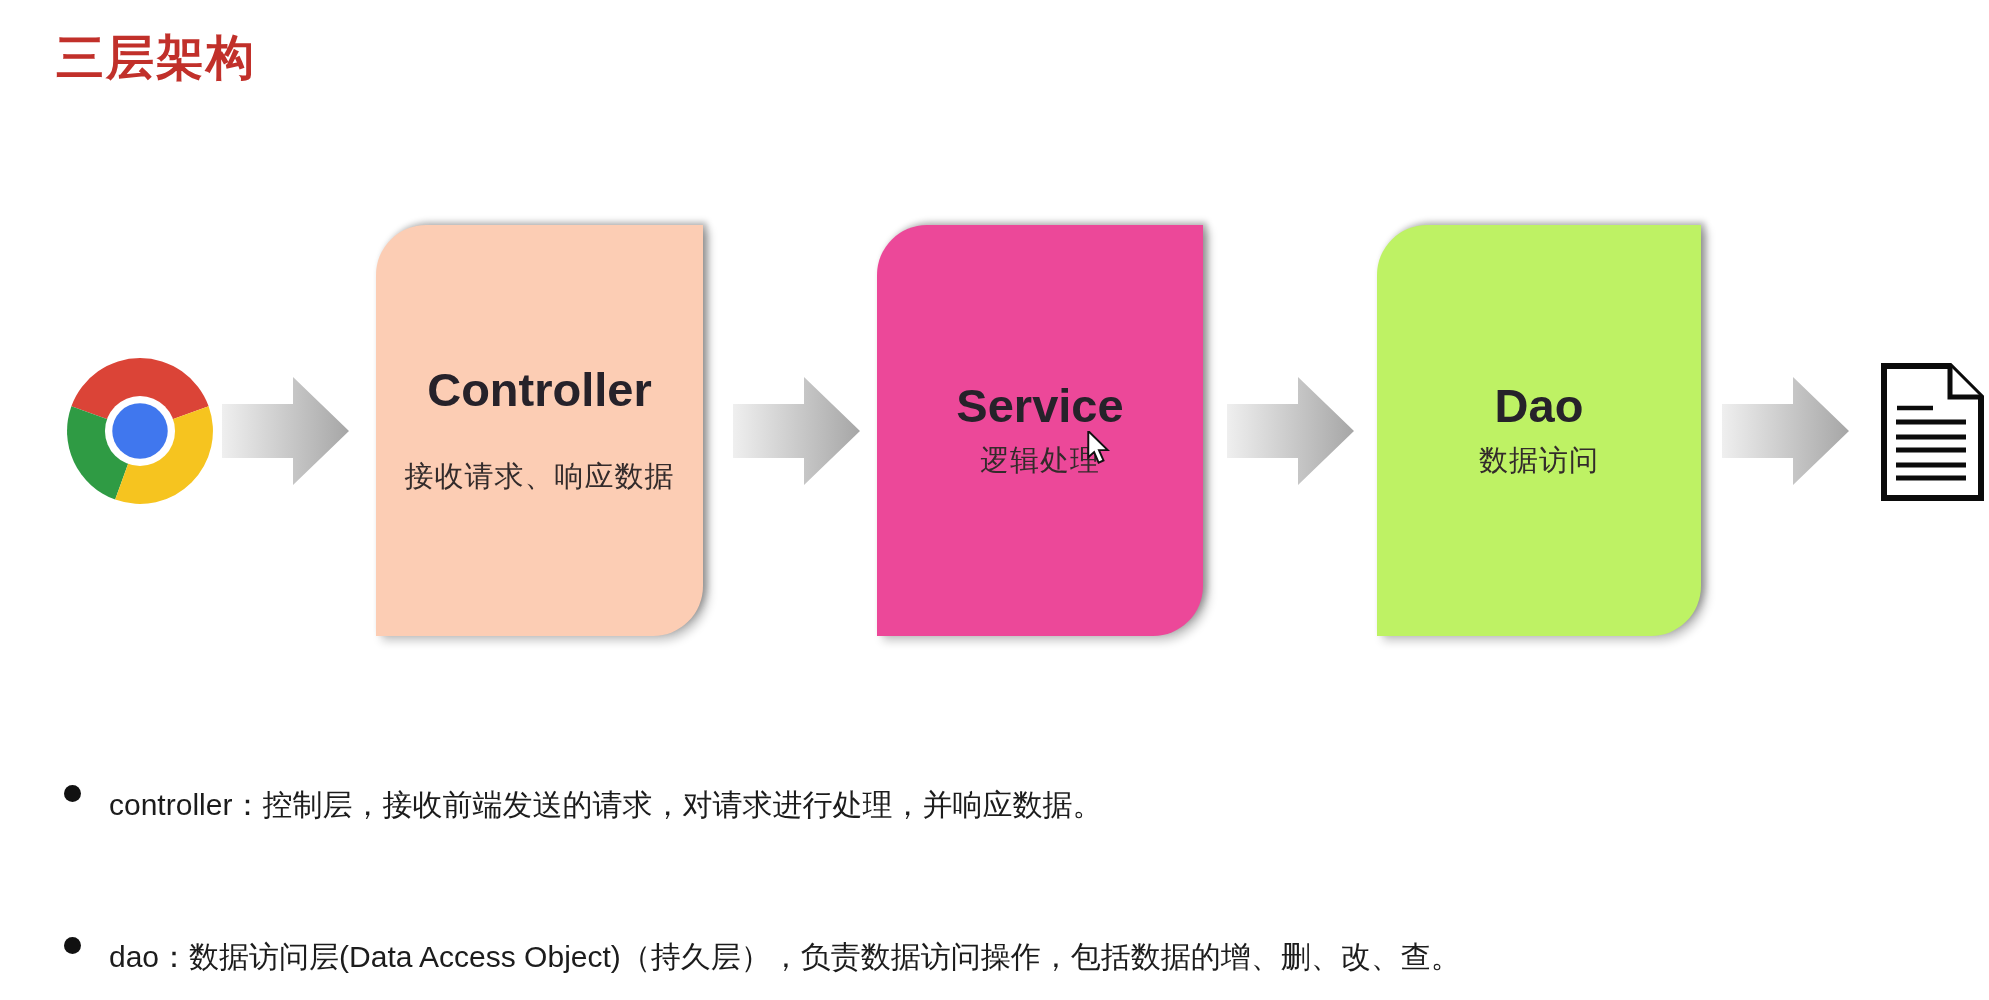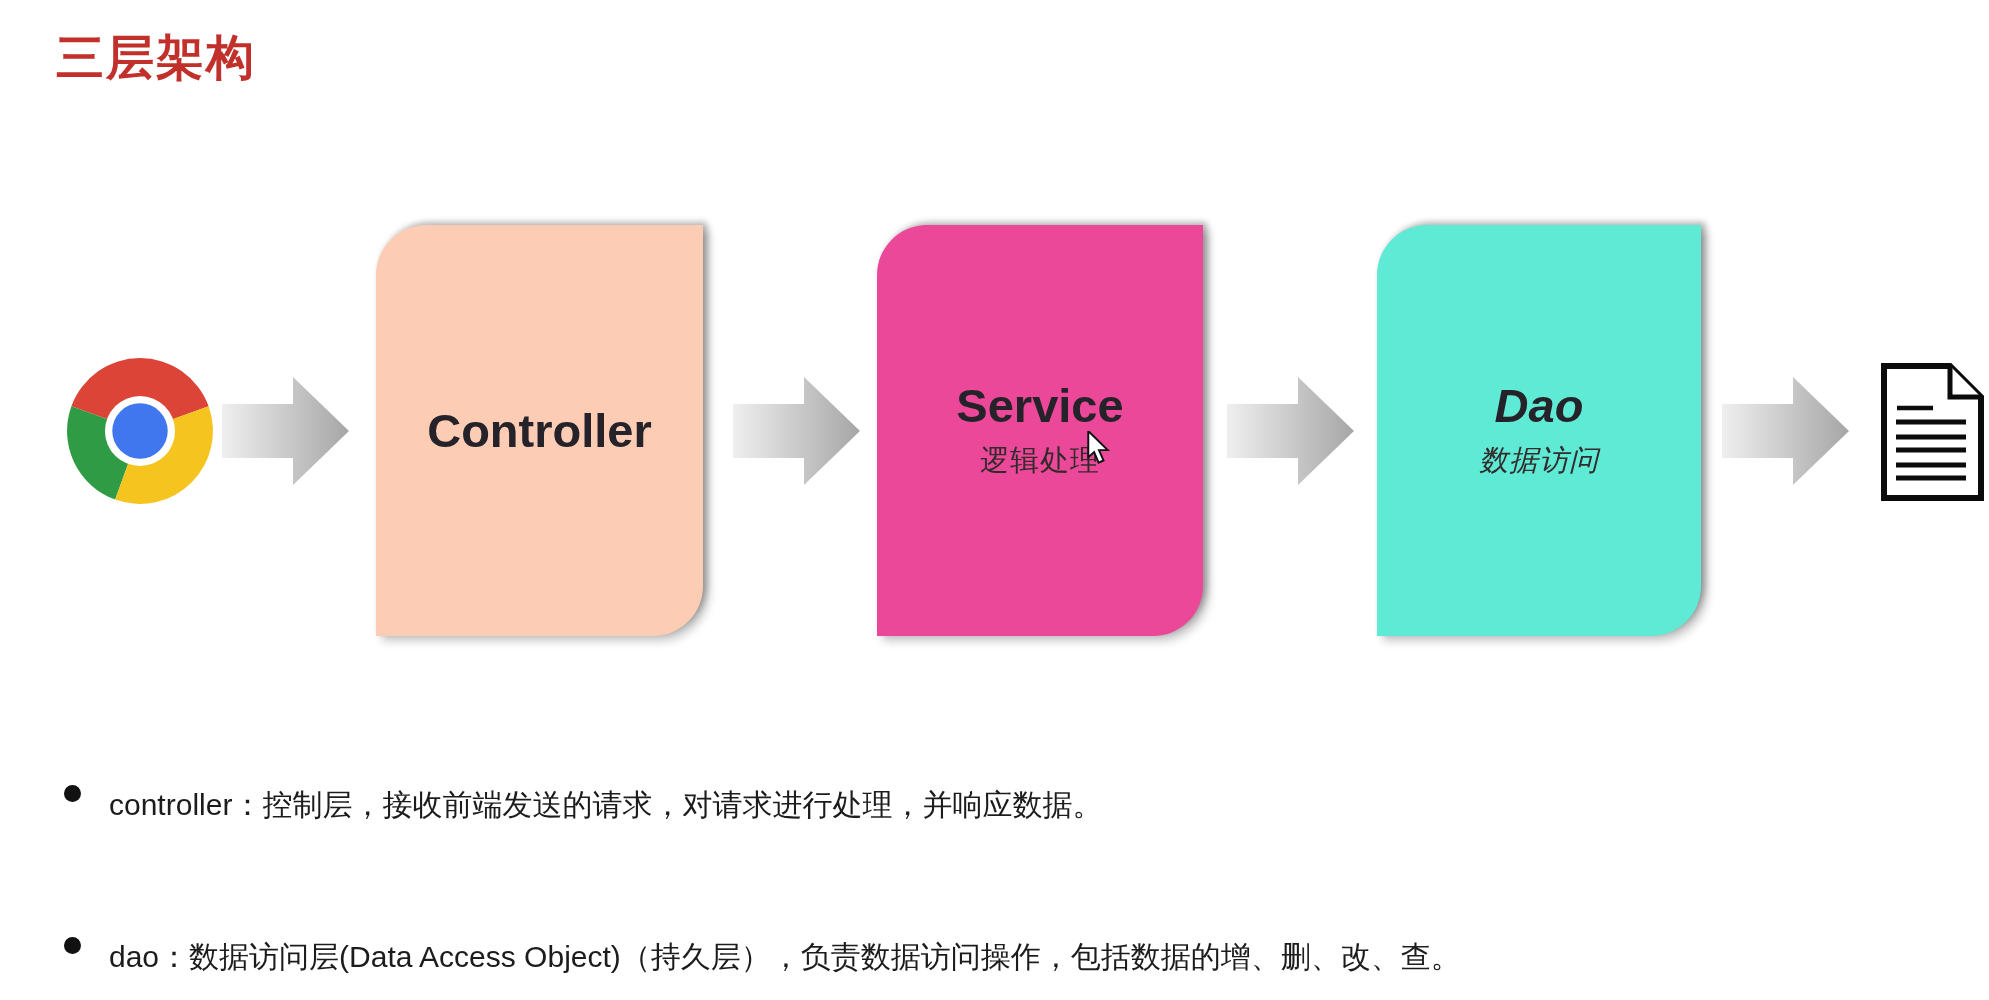--- a/index.html
+++ b/index.html
@@ -82,28 +82,29 @@
     </svg>
   <svg class="flow-arrow" style="left:1227px" viewBox="0 0 127 108">
       <polygon points="0,27 71,27 71,0 127,54 71,108 71,81 0,81" fill="url(#arrowGrad)"></polygon>
     </svg>
   <svg class="flow-arrow" style="left:1722px" viewBox="0 0 127 108">
       <polygon points="0,27 71,27 71,0 127,54 71,108 71,81 0,81" fill="url(#arrowGrad)"></polygon>
     </svg>
 
   <div class="layer-box" id="box-controller" style="background-color: rgb(252, 205, 180);">
     <div class="box-title">Controller</div>
+    <div class="box-sub">接收请求、响应数据</div>
   </div>
 
   <div class="layer-box" id="box-service" style="background-color: #ec4899;">
     <div class="box-title">Service</div>
     <div class="box-sub">逻辑处理</div>
   </div>
 
-  <div class="layer-box" id="box-dao" style="background-color: #5eead4; font-style: italic;">
+  <div class="layer-box" id="box-dao" style="background-color: #bef264;">
     <div class="box-title">Dao</div>
     <div class="box-sub">数据访问</div>
   </div>
 
   <div class="doc-wrap">
     <svg viewBox="0 0 108 142" width="108" height="142">
       <path d="M6,5 L72,5 L103,36 L103,137 L6,137 Z" fill="#ffffff" stroke="#0b0b0b" stroke-width="6" stroke-linejoin="miter"></path>
       <path d="M72,5 L72,36 L103,36" fill="#ffffff" stroke="#0b0b0b" stroke-width="5" stroke-linejoin="miter"></path>
       <line x1="19" y1="47" x2="55" y2="47" stroke="#0b0b0b" stroke-width="4.5"></line>
       <line x1="18" y1="61" x2="88" y2="61" stroke="#0b0b0b" stroke-width="5"></line>

